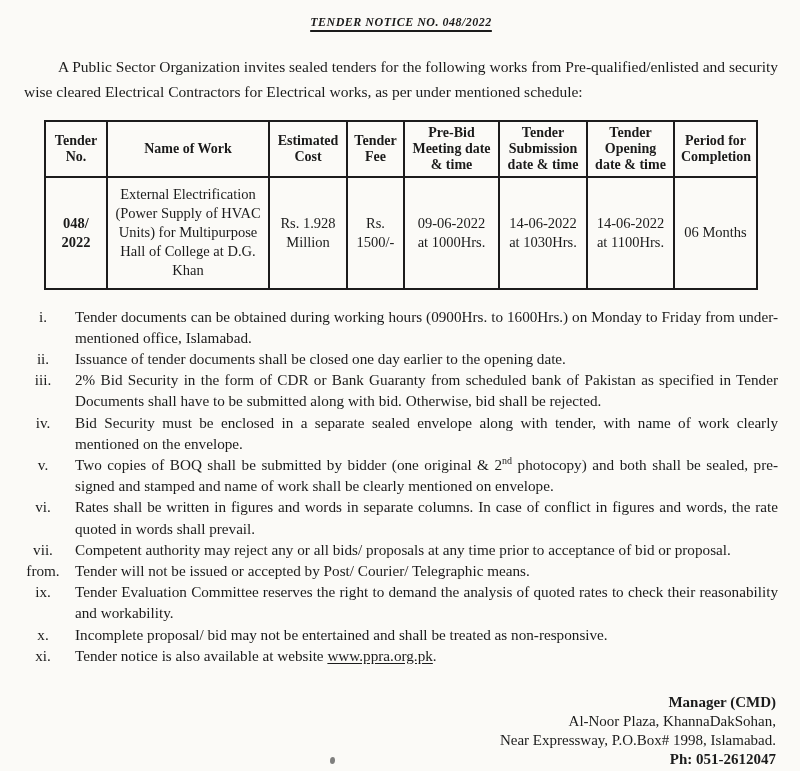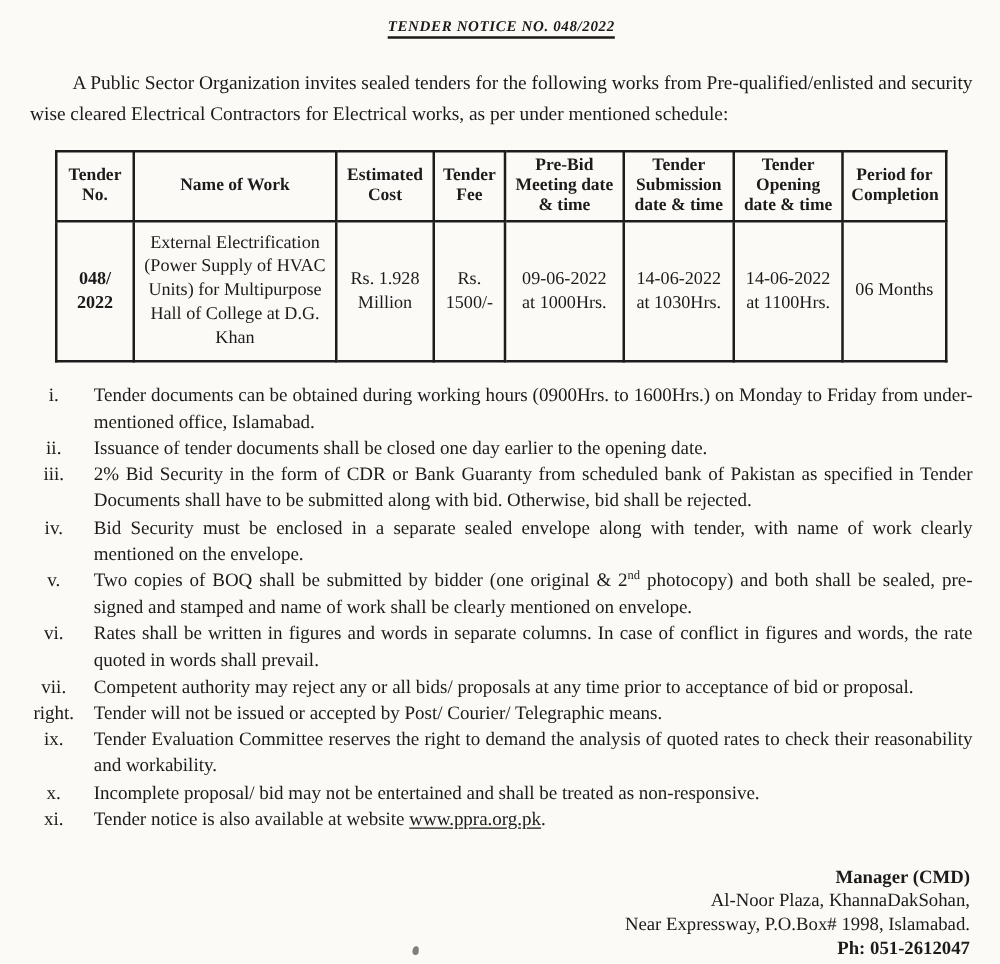--- a/index.html
+++ b/index.html
@@ -177,21 +177,21 @@
 
     <span class="tnum">v.</span>
     <span class="ttext"><span>Two copies of BOQ shall be submitted by bidder (one original &amp; 2</span><sup>nd</sup><span> photocopy) and both shall be sealed, pre-signed and stamped and name of work shall be clearly mentioned on envelope.</span></span>
 
     <span class="tnum">vi.</span>
     <span class="ttext">Rates shall be written in figures and words in separate columns. In case of conflict in figures and words, the rate quoted in words shall prevail.</span>
 
     <span class="tnum">vii.</span>
     <span class="ttext">Competent authority may reject any or all bids/ proposals at any time prior to acceptance of bid or proposal.</span>
 
-    <span class="tnum">right.</span>
+    <span class="tnum">from.</span>
     <span class="ttext">Tender will not be issued or accepted by Post/ Courier/ Telegraphic means.</span>
 
     <span class="tnum">ix.</span>
     <span class="ttext">Tender Evaluation Committee reserves the right to demand the analysis of quoted rates to check their reasonability and workability.</span>
 
     <span class="tnum">x.</span>
     <span class="ttext">Incomplete proposal/ bid may not be entertained and shall be treated as non-responsive.</span>
 
     <span class="tnum">xi.</span>
     <span class="ttext"><span>Tender notice is also available at website </span><a href="#" class="ppra-link">www.ppra.org.pk</a><span>.</span></span>

